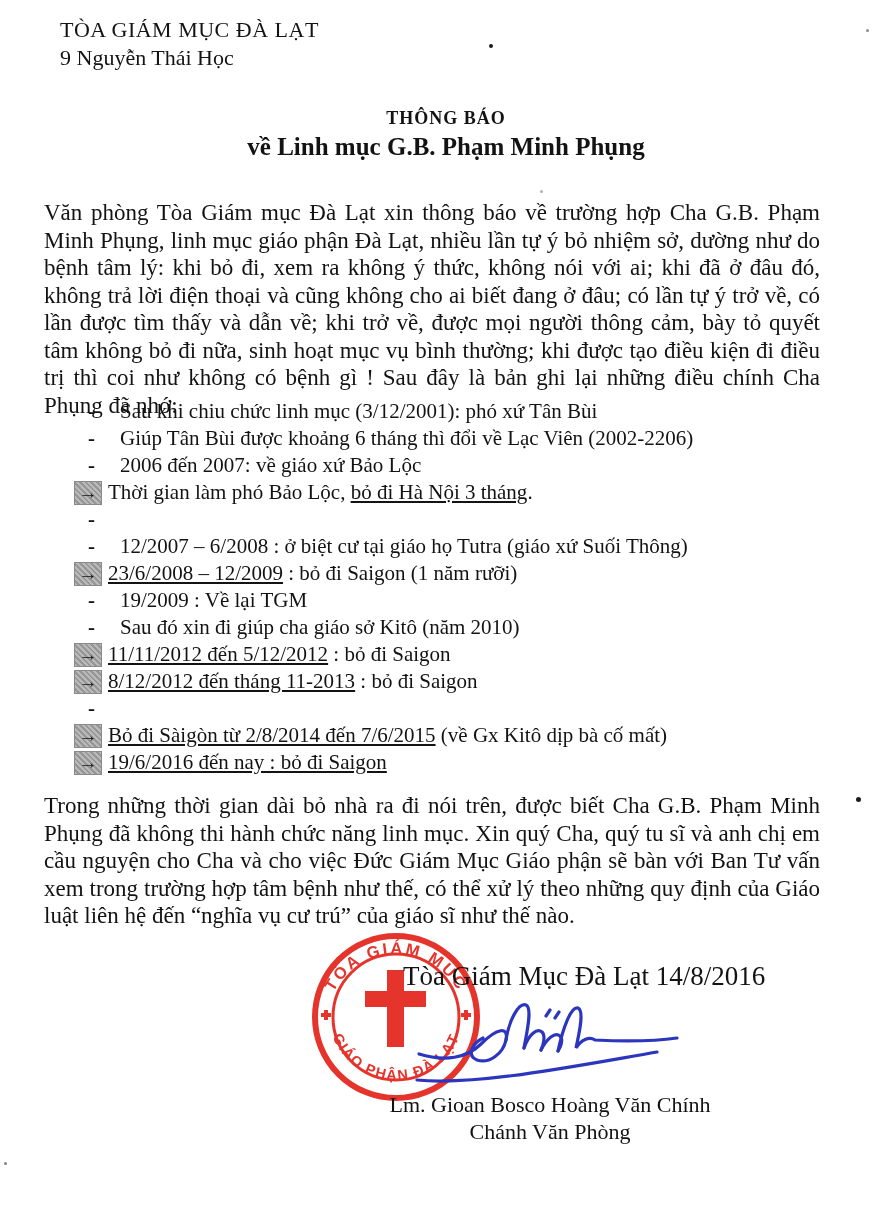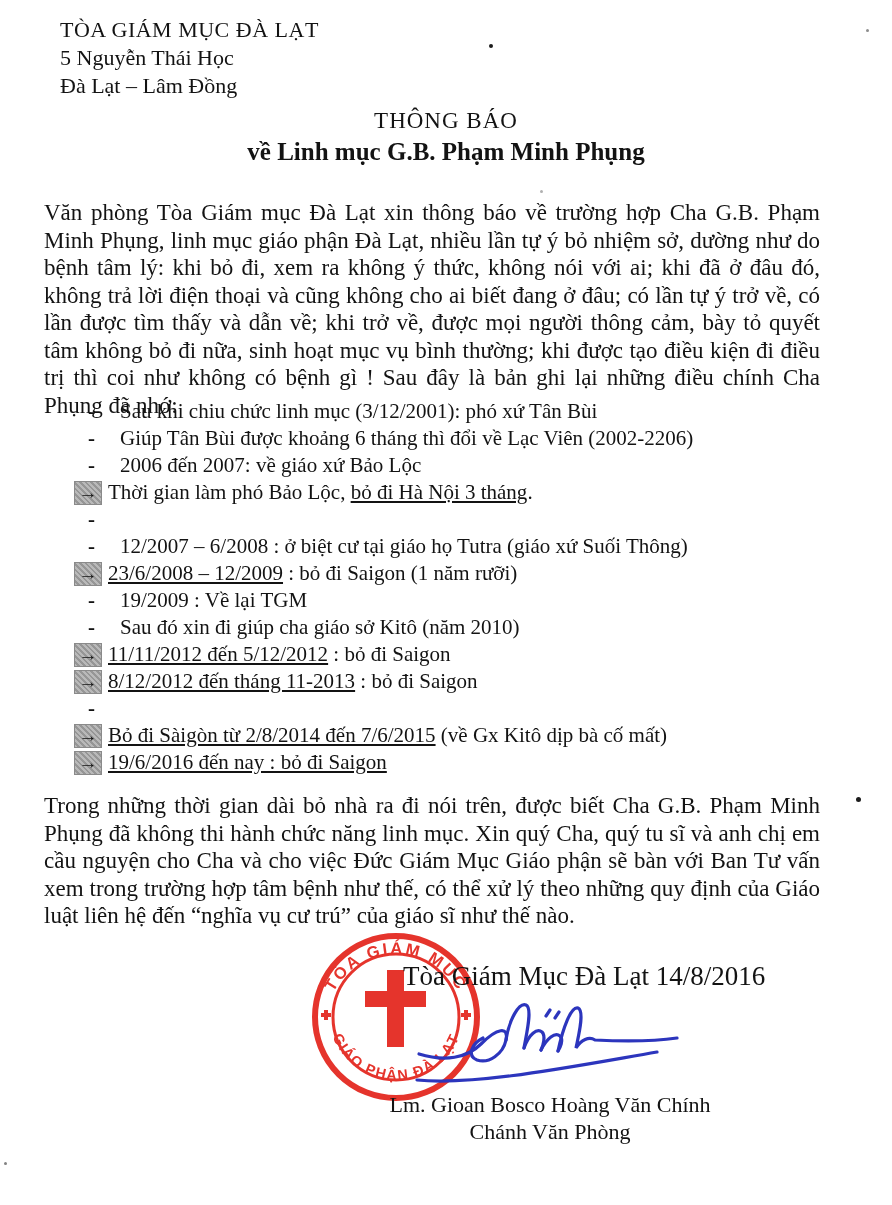--- a/index.html
+++ b/index.html
@@ -13,21 +13,21 @@
     color:#131313;
   }
   .abs{position:absolute;}
 
   
   .letterhead{top:16px;left:60px;font-size:22px;line-height:28px;}
   .letterhead .org{letter-spacing:.5px;}
 
   
   .title-block{top:108px;left:0;width:100%;text-align:center;}
-  .doc-title{font-size:23px;font-weight:normal;letter-spacing:1px;}
+  .doc-title{font-size:18px;font-weight:bold;letter-spacing:1px;}
   .doc-subtitle{font-size:25px;font-weight:bold;margin-top:4px;}
 
   
   .para{
     left:44px;width:776px;
     font-size:23px;line-height:27.5px;
     text-align:justify;
   }
   .para1{top:199px;}
   .para2{top:792px;}
@@ -60,22 +60,21 @@
   
   .speck{position:absolute;background:#1c1c1c;border-radius:50%;}
 </style>
 </head>
 <body>
 
 <div class="page">
 
   <div class="abs letterhead">
     <div class="org">TÒA GIÁM MỤC ĐÀ LẠT</div>
-    <div>5 Nguyễn Thái Học</div>
-    <div>Đà Lạt – Lâm Đồng</div>
+    <div>9 Nguyễn Thái Học</div>
   </div>
 
   <div class="abs title-block">
     <div class="doc-title">THÔNG BÁO</div>
     <div class="doc-subtitle">về Linh mục G.B. Phạm Minh Phụng</div>
   </div>
 
   <div class="abs para para1">Văn phòng Tòa Giám mục Đà Lạt xin thông báo về trường hợp Cha G.B. Phạm Minh Phụng, linh mục giáo phận Đà Lạt, nhiều lần tự ý bỏ nhiệm sở, dường như do bệnh tâm lý: khi bỏ đi, xem ra không ý thức, không nói với ai; khi đã ở đâu đó, không trả lời điện thoại và cũng không cho ai biết đang ở đâu; có lần tự ý trở về, có lần được tìm thấy và dẫn về; khi trở về, được mọi người thông cảm, bày tỏ quyết tâm không bỏ đi nữa, sinh hoạt mục vụ bình thường; khi được tạo điều kiện đi điều trị thì coi như không có bệnh gì ! Sau đây là bản ghi lại những điều chính Cha Phụng đã nhớ:</div>
 
   <div class="abs timeline">

